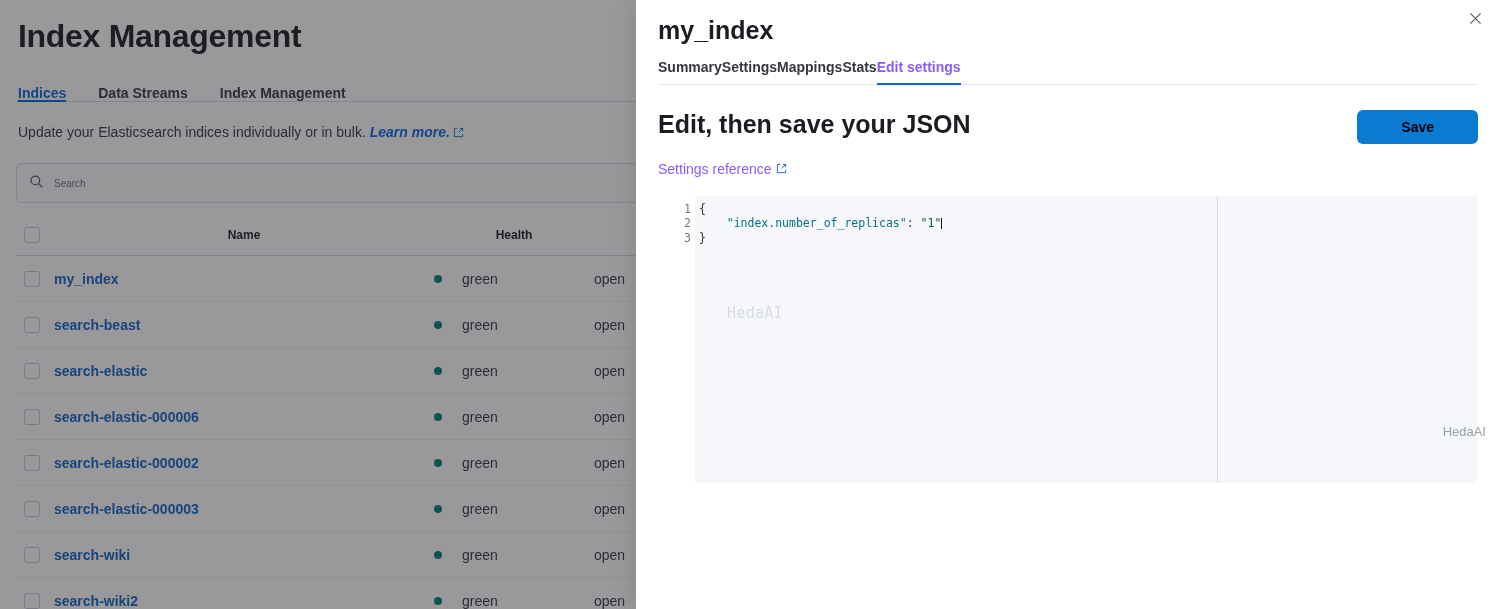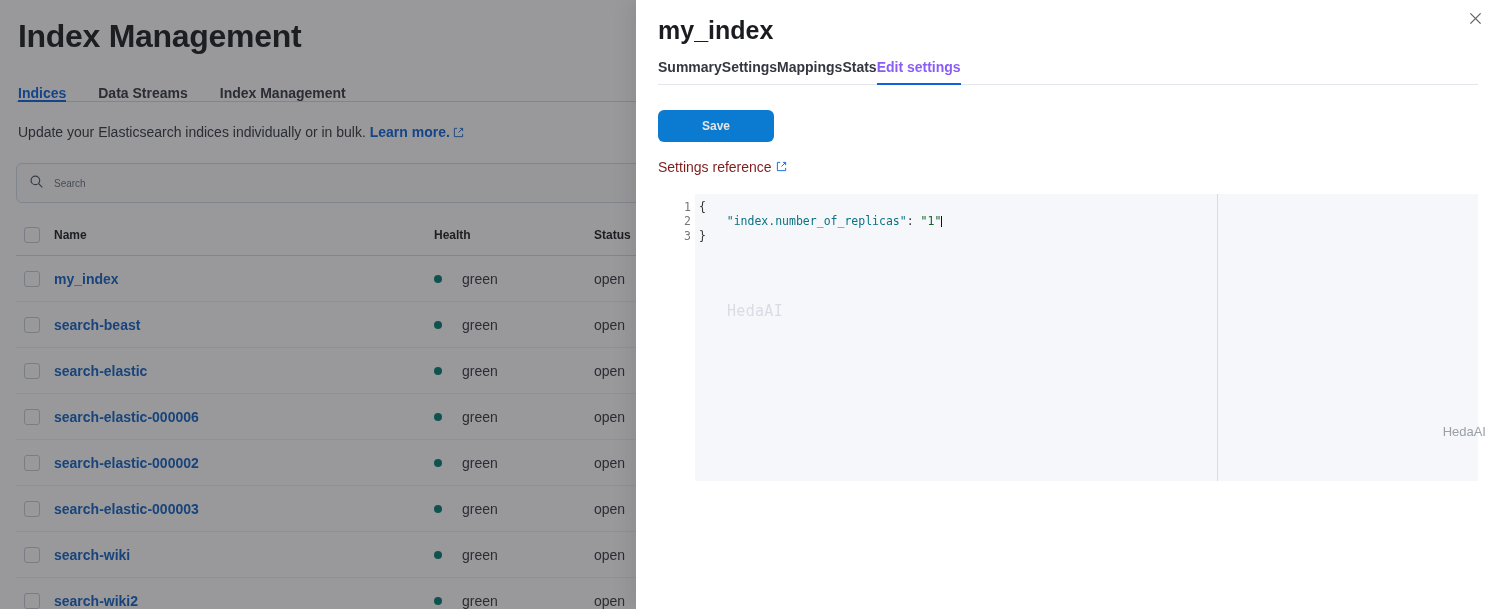--- a/index.html
+++ b/index.html
@@ -34,35 +34,35 @@
     white-space: nowrap;
   }
   .tabbar .tab.active { color: #0b64dd; }
   .tabbar .tab.active::after {
     content: ""; position: absolute; left: 0; right: 0; bottom: -1px;
     height: 2px; background: #0b64dd;
   }
   .subtitle {
     font-size: 14px; color: #343741; margin-top: 22px; padding-left: 2px;
   }
-  .subtitle a { color: #0b64dd; font-weight: 700; text-decoration: none; }
+  .subtitle a { color: #0b64dd; font-weight: 700; text-decoration: none; font-style: italic; }
   .ext-ico { display: inline-block; vertical-align: -1px; margin-left: 3px; }
 
   .searchbar {
     margin-top: 22px; height: 40px;
     border: 1px solid #d3dae6; border-radius: 6px;
     background: #fbfcfd;
     display: flex; align-items: center; gap: 10px; padding: 0 12px;
     width: 100%;
   }
   .searchbar .ph { font-size: 10px; color: #69707d; }
 
   table.idx { width: 100%; border-collapse: collapse; margin-top: 16px; }
   table.idx th {
-    text-align: left; font-size: 12px; font-weight: 700; color: #1a1c21;
+    text-align: center; font-size: 12px; font-weight: 700; color: #1a1c21;
     padding: 8px 0 12px 0; border-bottom: 1px solid #d3dae6;
   }
   table.idx td {
     font-size: 14px; color: #343741; padding: 14px 0;
     border-bottom: 1px solid #eef0f3;
   }
   table.idx .c-check { width: 38px; padding-left: 8px; }
   table.idx .c-name { width: 380px; }
   table.idx .c-health { width: 160px; }
   .chk {
@@ -108,27 +108,27 @@
     content: ""; position: absolute; left: 0; right: 0; bottom: -1px;
     height: 2px; background: #0b64dd;
   }
 
   .edit-head {
     display: flex; align-items: flex-start; justify-content: space-between;
     margin-top: 25px;
   }
   .edit-head h2 { font-size: 25px; font-weight: 700; color: #1a1c21; }
   .save-btn {
-    background: #0b7ad1; color: #e5e5e5; font-size: 12px; font-weight: 700;
+    background: #0b7ad1; color: #000000; font-size: 14px; font-weight: 700;
     border: none; border-radius: 6px; padding: 9px 44px; cursor: pointer;
     font-family: "Liberation Sans", sans-serif;
   }
   .ref-link {
     display: inline-flex; align-items: center; gap: 4px;
-    margin-top: 17px; font-size: 14px; color: #7f1d1d;
+    margin-top: 17px; font-size: 14px; color: #8b5cf6;
     font-weight: 400; text-decoration: none; cursor: pointer; text-align: right;
   }
 
   
   .editor {
     position: relative;
     margin-top: 18px;
     height: 287px;
     background: #ffffff;
     display: flex;
@@ -328,20 +328,21 @@
 
     <div class="flyout-tabs">
       <div class="tab">Summary</div>
       <div class="tab">Settings</div>
       <div class="tab">Mappings</div>
       <div class="tab">Stats</div>
       <div class="tab active">Edit settings</div>
     </div>
 
     <div class="edit-head">
+      <h2>Edit, then save your JSON</h2>
       <button class="save-btn">Save</button>
     </div>
 
     <a class="ref-link">
       <span>Settings reference</span>
       <span><svg width="11" height="11" viewBox="0 0 12 12">
             <path d="M4.5 1.5h-3v9h9v-3" fill="none" stroke="#0b64dd" stroke-width="1"></path>
             <path d="M7.5 1.5h3v3" fill="none" stroke="#0b64dd" stroke-width="1"></path>
             <path d="M10.5 1.5L6 6" fill="none" stroke="#0b64dd" stroke-width="1"></path>
           </svg></span>

